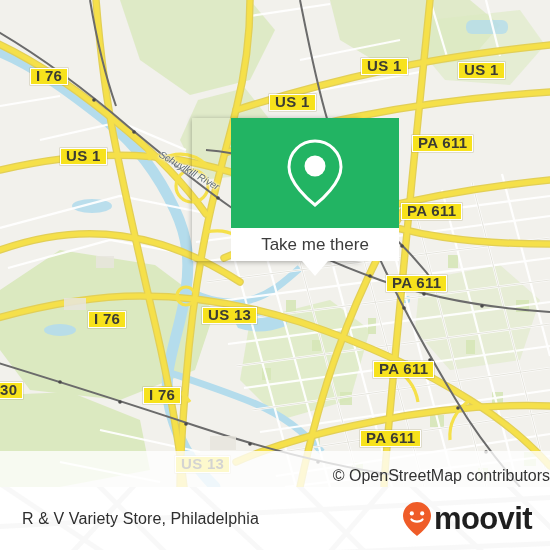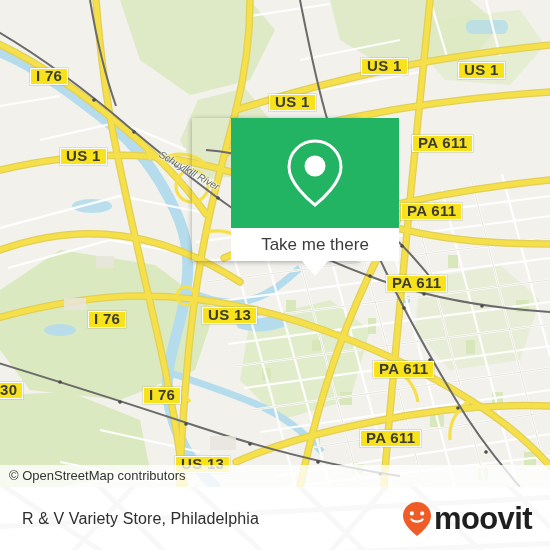--- a/index.html
+++ b/index.html
@@ -31,24 +31,25 @@
   }
   .riverlabel{
     position:absolute;color:#5f6b73;font-size:10px;font-style:italic;
     white-space:nowrap;text-shadow:0 0 3px #fff,0 0 3px #fff,0 0 2px #fff;
   }
 
   
   .attrib{
     position:absolute;left:0;bottom:0;width:100%;
     background:rgba(255,255,255,.78);
-    font-size:13px;color:#333;
-    padding:3px 0 4px 9px;
+    font-size:16px;color:#333;
+    padding:17px 0 4px 9px;
     box-sizing:border-box;
     line-height:15px;
+    text-align:right;
   }
 
   
   .popup{position:absolute;left:192px;top:118px;width:168px;margin-left:39px;}
   .popup-top{
     height:110px;background:#22b463;
     display:flex;align-items:center;justify-content:center;
   }
   .popup-bottom{
     height:33px;background:#ffffff;

